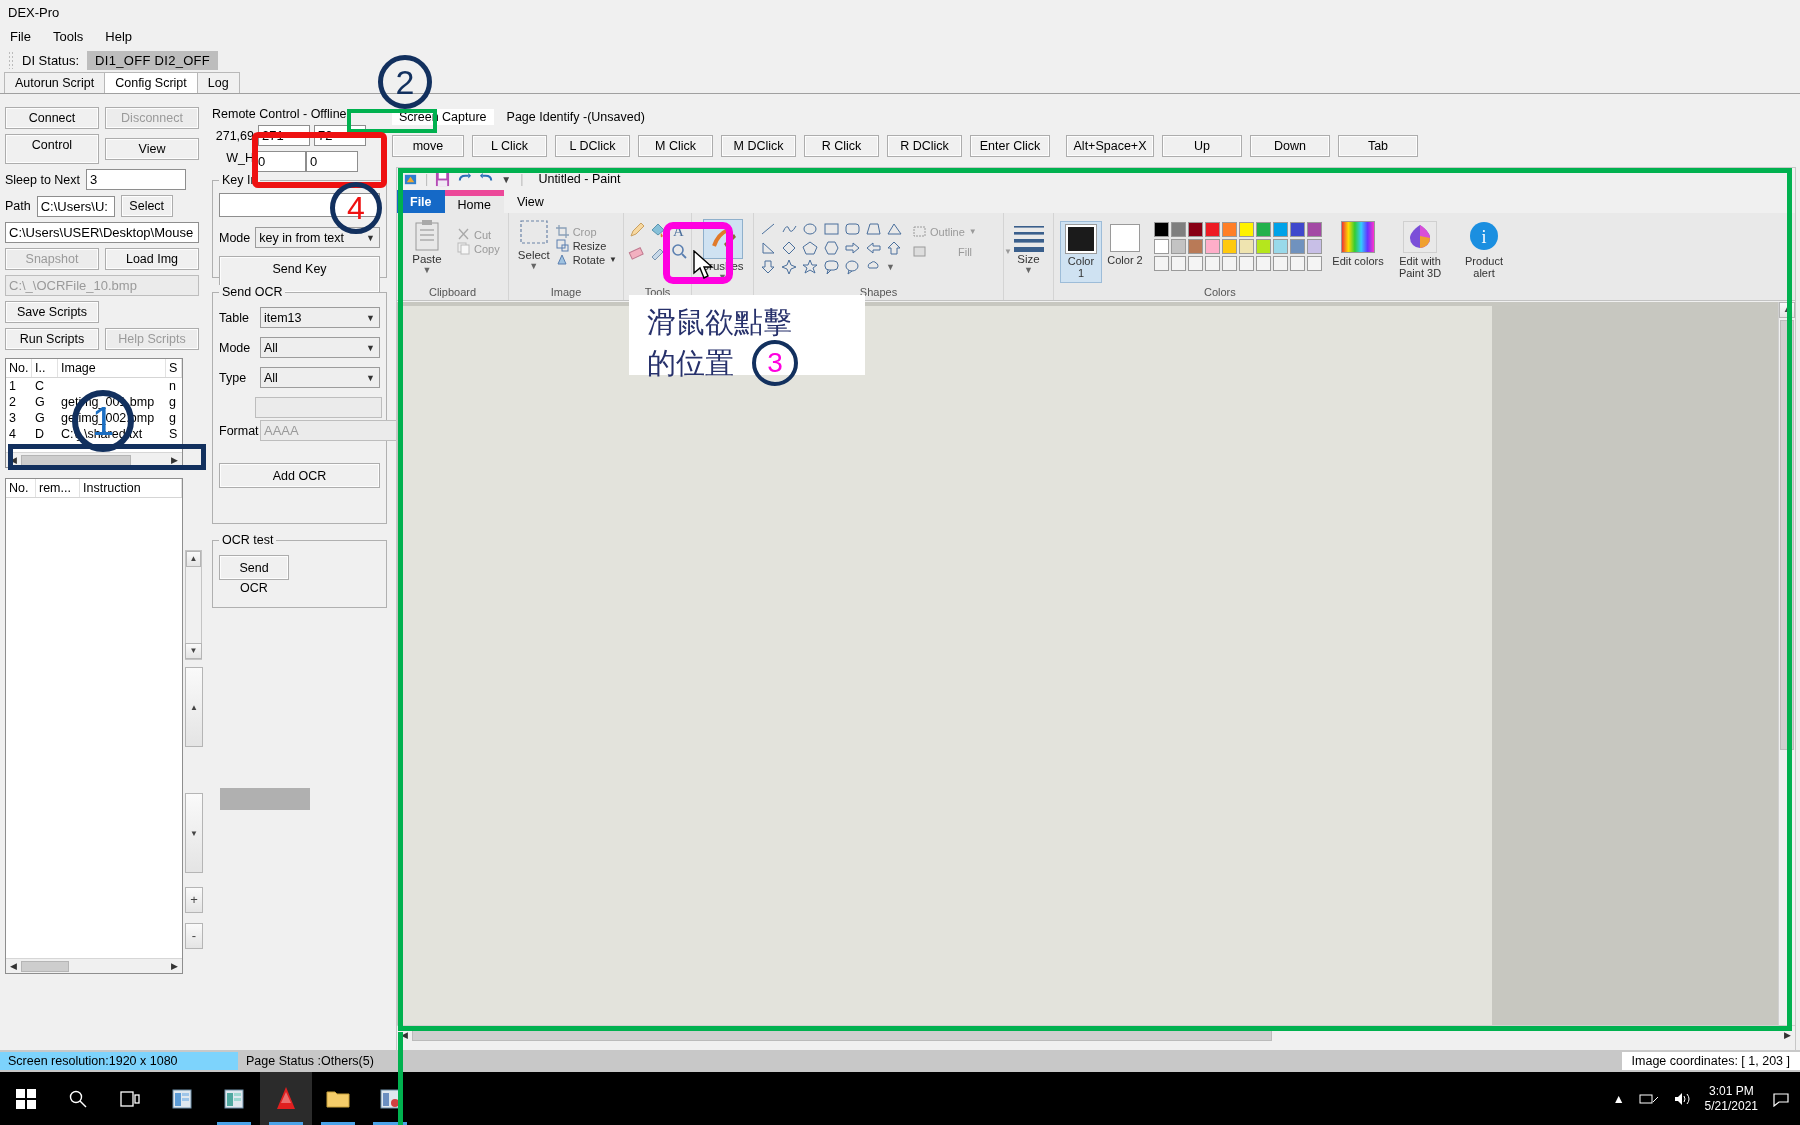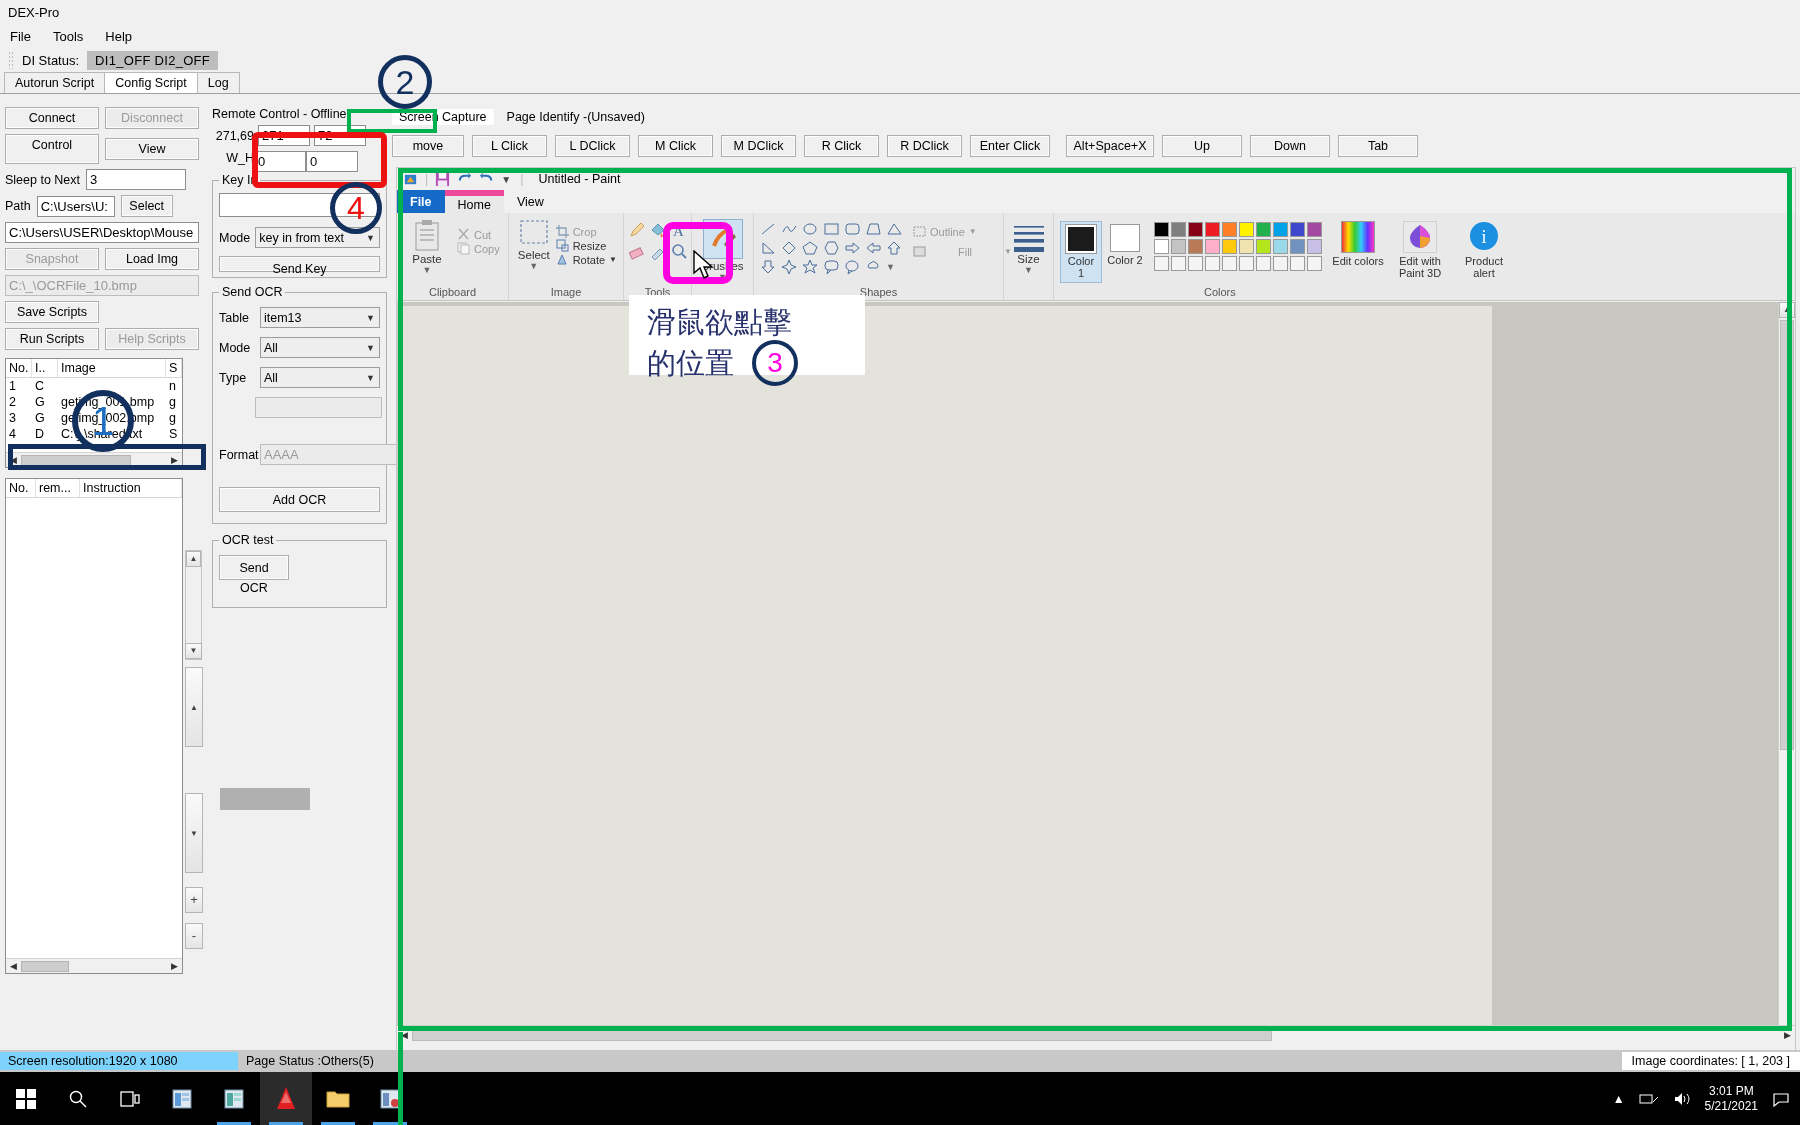--- a/index.html
+++ b/index.html
@@ -258,21 +258,21 @@
       <div class="group" style="height:98px;margin-top:6px;">
         <div class="gtitle">Key In</div>
         <input class="txt" style="width: 100%; height: 24px; margin-top: 2px;" value="">
         <div style="display:flex;align-items:center;gap:5px;margin-top:10px;">
           <span class="lbl">Mode</span>
           <div class="combo" style="flex:1;height:21px;line-height:18px;">
             <span>key in from text</span>
             <span class="arr">▼</span>
           </div>
         </div>
-        <div class="btn" style="width:100%;height:16px;line-height:20px;margin-top:8px;">Send Key</div>
+        <div class="btn" style="width:100%;height:37px;line-height:20px;margin-top:8px;">Send Key</div>
       </div>
 
       <div class="group" style="height:232px;margin-top:14px;">
         <div class="gtitle">Send OCR</div>
         <div style="display:flex;align-items:center;gap:5px;margin-top:4px;">
           <span class="lbl" style="width:36px;">Table</span>
           <div class="combo" style="flex:1;height:21px;line-height:18px;">
             <span>item13</span>
             <span class="arr">▼</span>
           </div>
@@ -285,21 +285,21 @@
           </div>
         </div>
         <div style="display:flex;align-items:center;gap:5px;margin-top:9px;">
           <span class="lbl" style="width:36px;">Type</span>
           <div class="combo" style="flex:1;height:21px;line-height:18px;">
             <span>All</span>
             <span class="arr">▼</span>
           </div>
         </div>
         <input class="txt dis" style="width: 127px; height: 21px; margin-top: 9px; margin-left: 36px;" value="">
-        <div style="display:flex;align-items:center;gap:5px;margin-top:26px;">
+        <div style="display:flex;align-items:center;gap:5px;margin-top:2px;">
           <span class="lbl" style="width:36px;">Format</span>
           <input class="txt dis" style="flex: 1 1 0%; height: 21px;" value="AAAA">
         </div>
         <div class="btn" style="width:100%;height:25px;line-height:20px;margin-top:22px;">Add OCR</div>
       </div>
 
       <div class="group" style="height:68px;margin-top:16px;">
         <div class="gtitle">OCR test</div>
         <div class="btn" style="width:70px;height:25px;line-height:20px;margin-top:4px;">Send OCR</div>
       </div>

